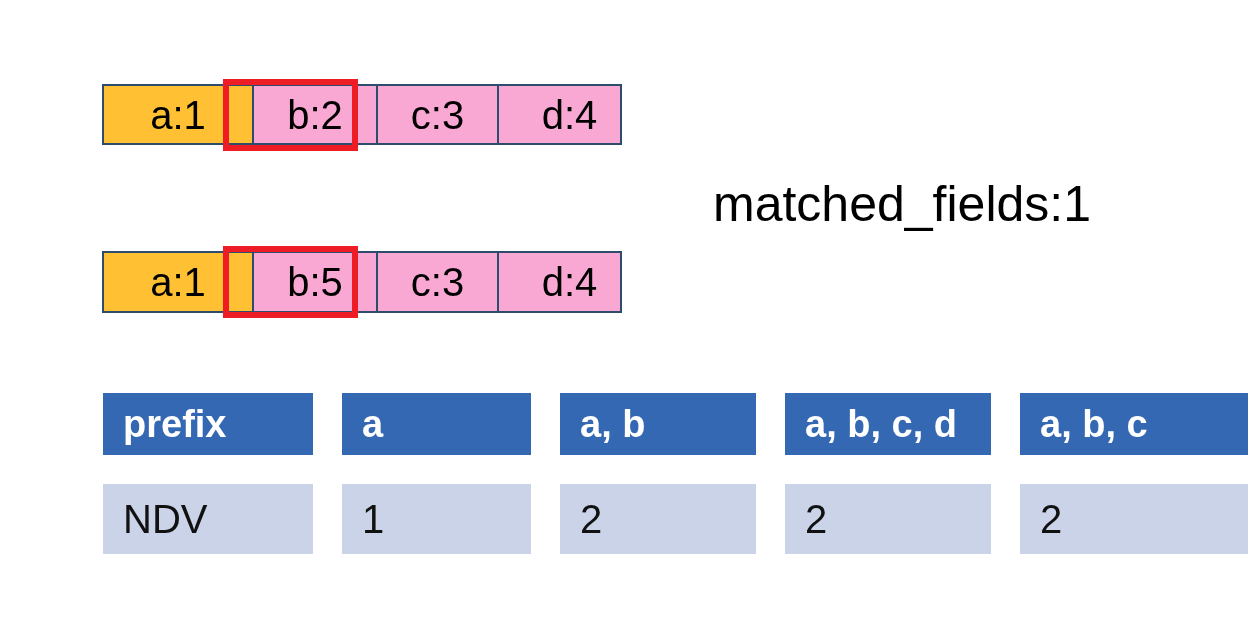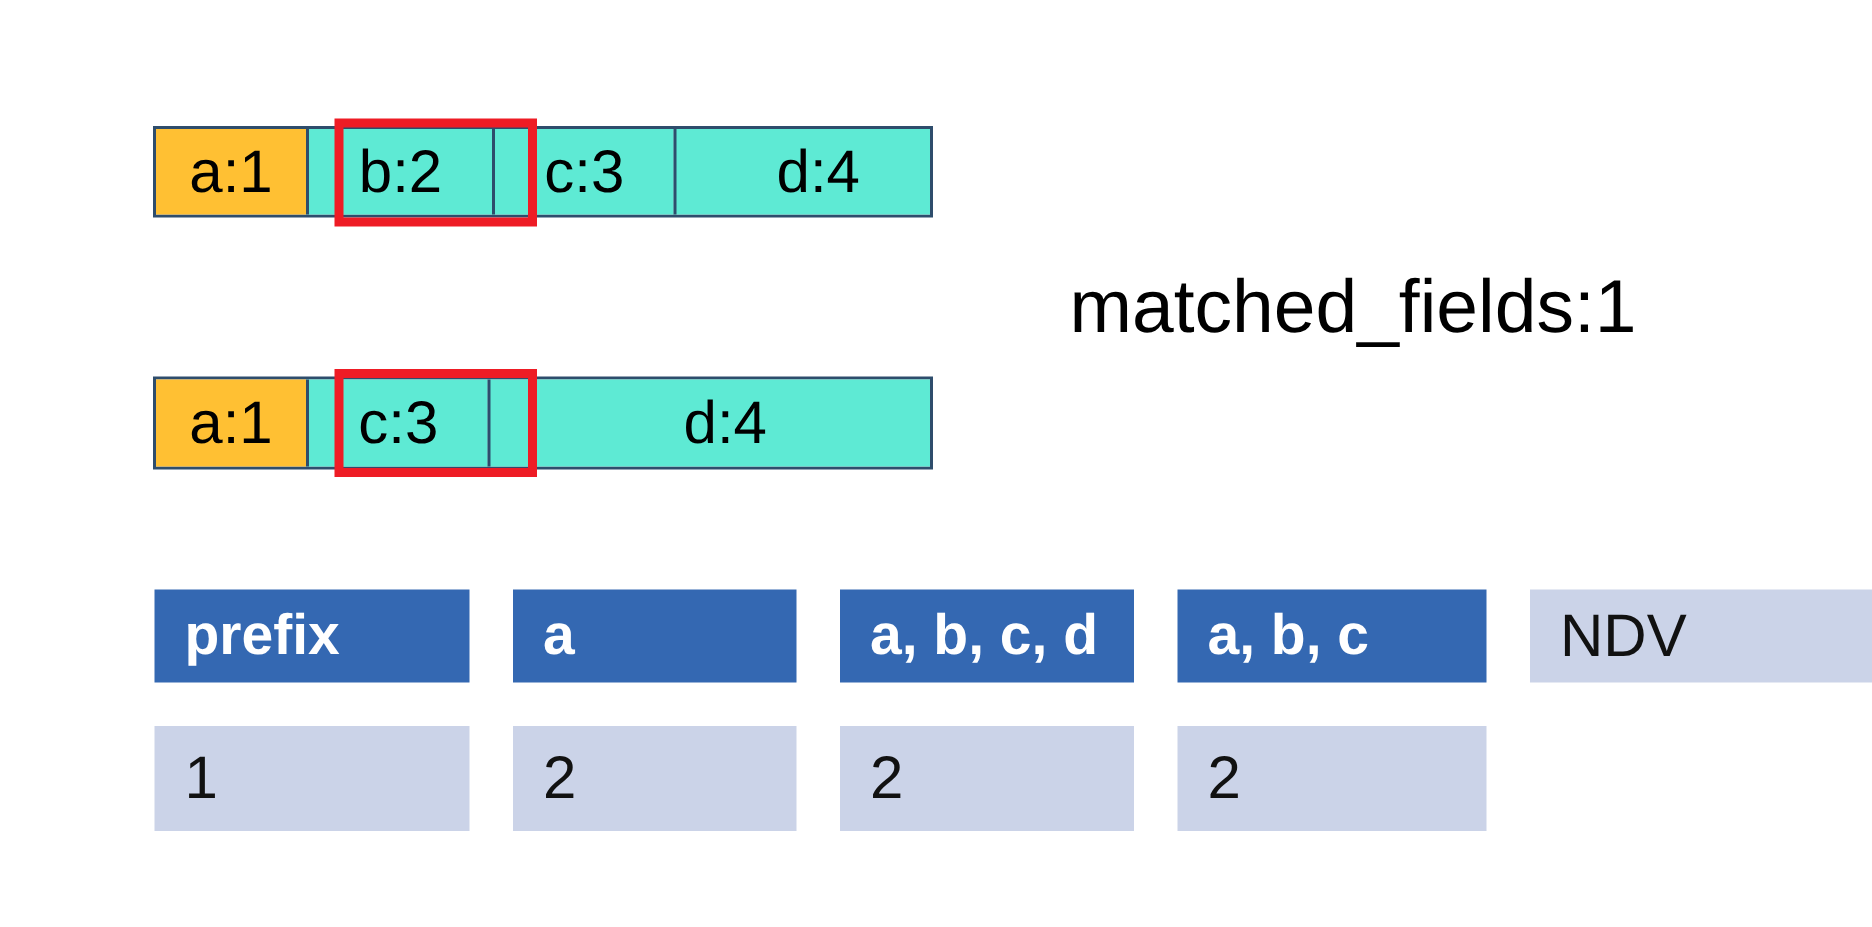--- a/index.html
+++ b/index.html
@@ -30,24 +30,24 @@
     border:2px solid var(--cell-border);
     background:#ffffff;
   }
   .tuple-row.r1 { left:102px; top:84px;  height:61px; }
   .tuple-row.r2 { left:102px; top:251px; height:62px; }
   .tuple-cell {
     display:flex; align-items:center; justify-content:center;
     font-size:40px; line-height:1;
     color:var(--text-color);
     box-sizing:border-box;
-    background:#5eead4;
+    background:#f9a8d4;
   }
   .tuple-cell + .tuple-cell { border-left:2px solid var(--cell-border); }
-  .tuple-cell.w-a { width:100px; }
+  .tuple-cell.w-a { width:148px; }
   .tuple-cell.w-b { width:124px; }
   .tuple-cell.w-c { width:121px; }
   .tuple-cell.w-d { flex:1;padding-left:20px; }
   .tuple-cell.orange { background:var(--orange-fill); }
 
   .red-box {
     position:absolute;
     left:119px; top:-7px;
     width:135px; height:72px;
     box-sizing:border-box;
@@ -114,32 +114,36 @@
   </div>
   <div class="red-box"></div>
 </div>
 
 <div class="annotation">matched_fields:1</div>
 
 <div class="tuple-row r2">
   <div class="tuple-cell w-a orange">
     <span>a:1</span>
   </div>
+  <div class="tuple-cell w-b">
+    <span>b:5</span>
+  </div>
   <div class="tuple-cell w-c">
     <span>c:3</span>
   </div>
   <div class="tuple-cell w-d">
     <span>d:4</span>
   </div>
   <div class="red-box"></div>
 </div>
 
 <div class="stats-table">
   <div class="th">prefix</div>
   <div class="th">a</div>
+  <div class="th">a, b</div>
   <div class="th">a, b, c, d</div>
   <div class="th">a, b, c</div>
 
   <div class="td">NDV</div>
   <div class="td">1</div>
   <div class="td">2</div>
   <div class="td">2</div>
   <div class="td">2</div>
 </div>
 

